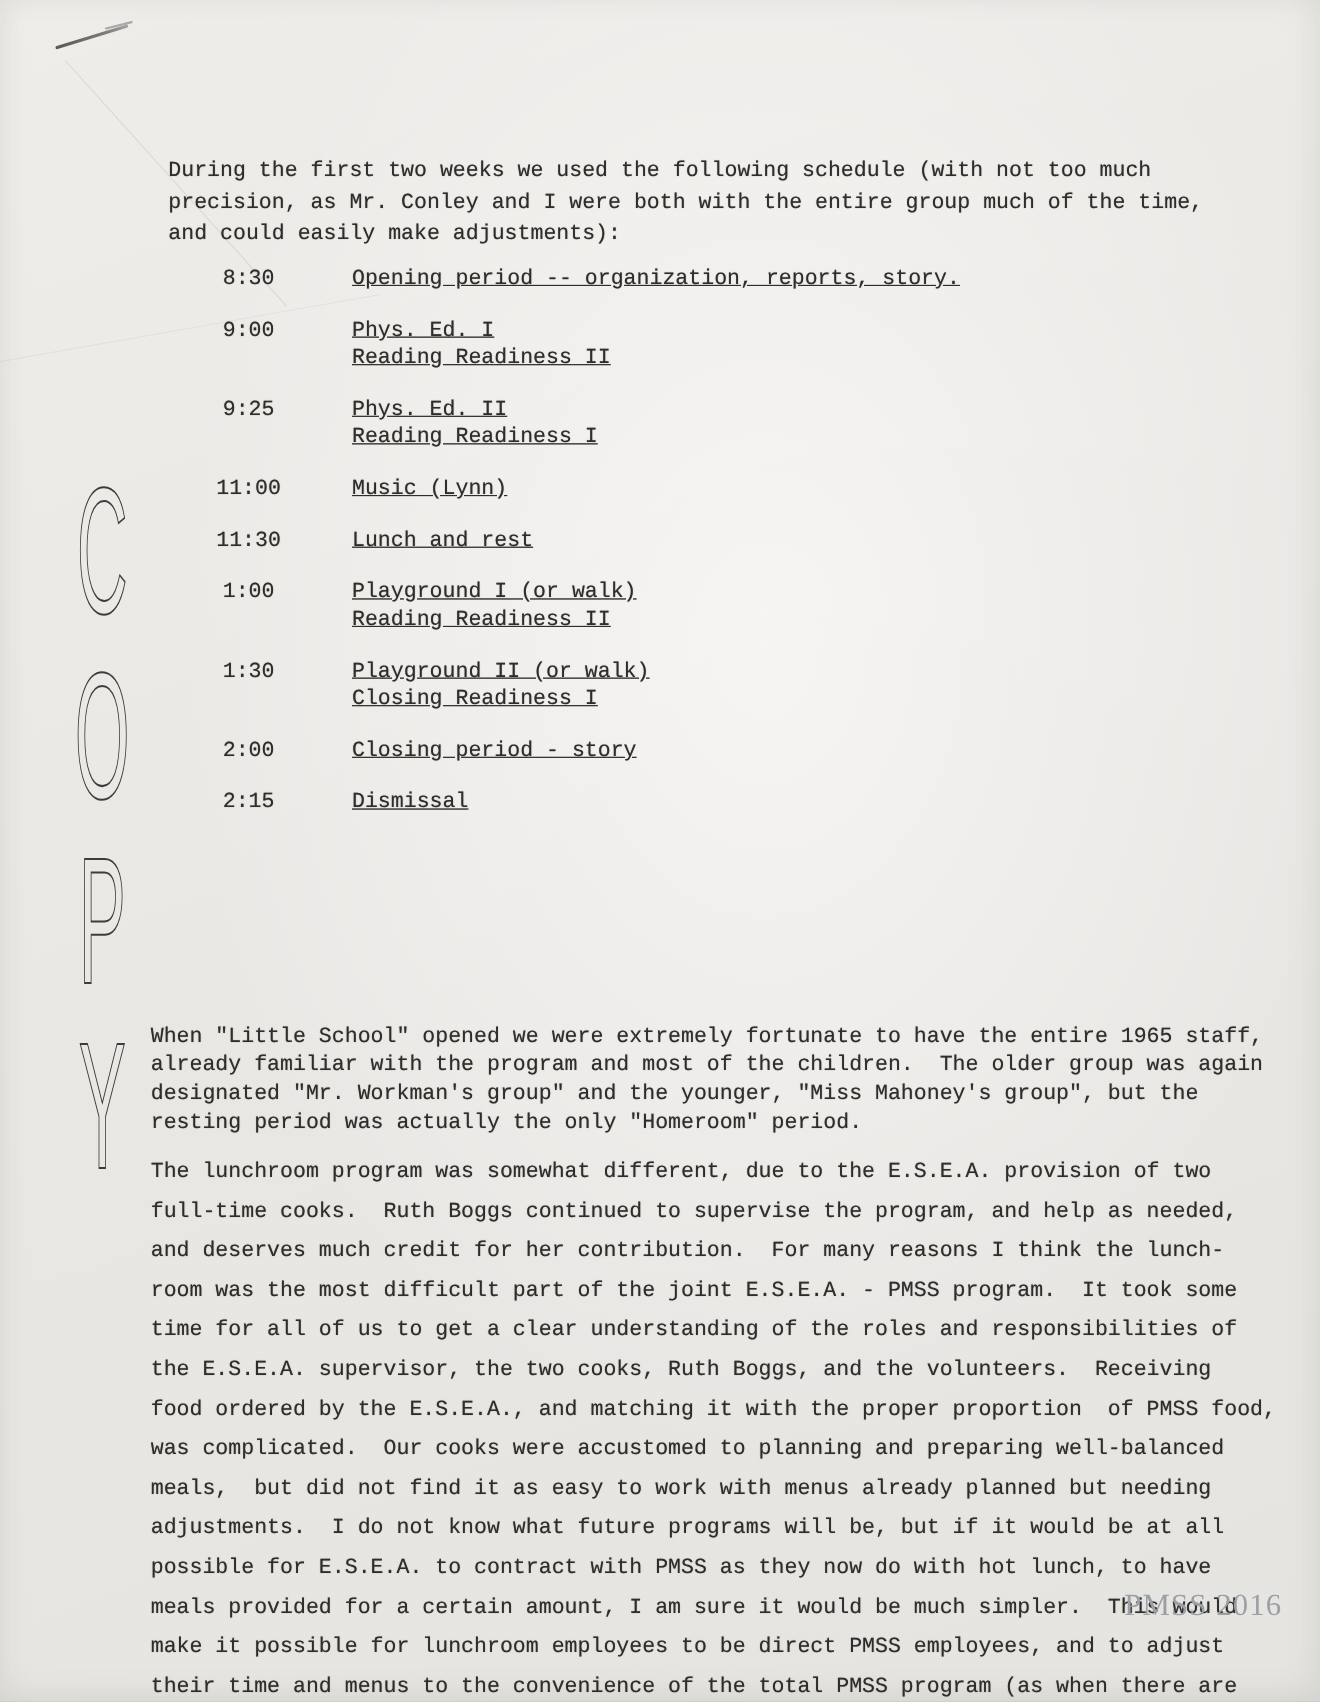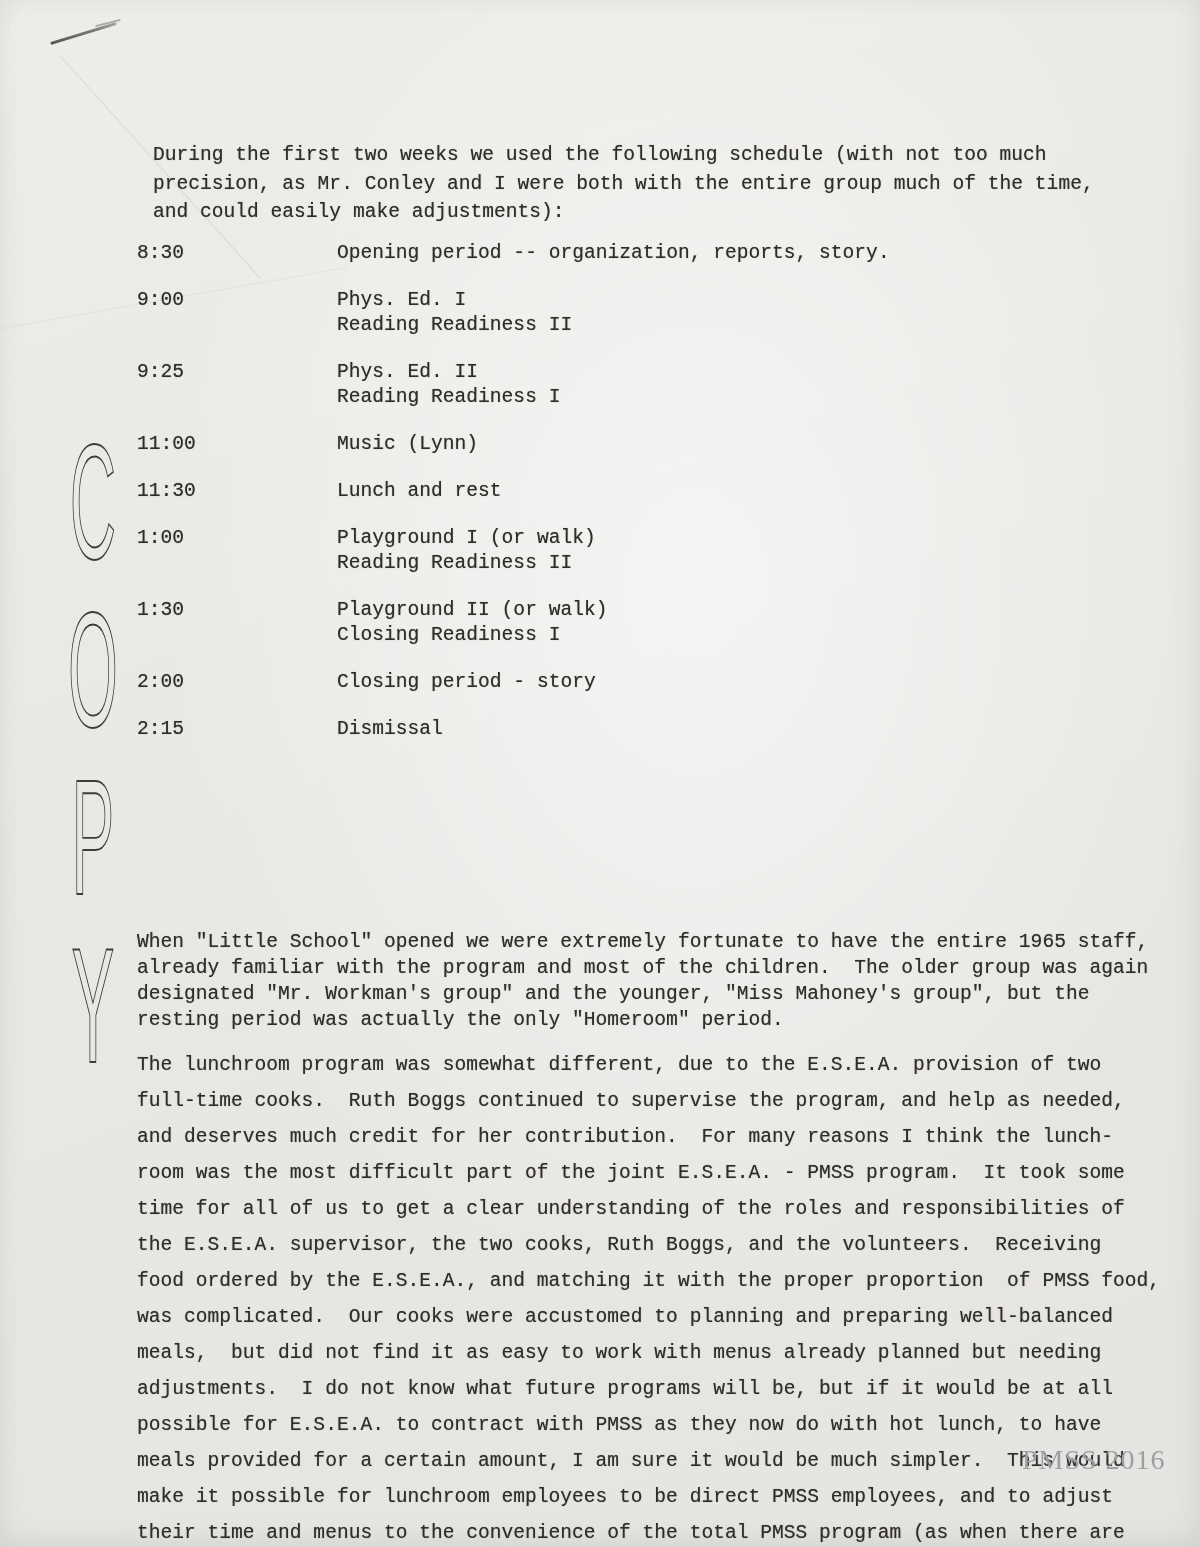--- a/index.html
+++ b/index.html
@@ -28,22 +28,22 @@
 
   .ink{text-shadow:0 0 0.9px rgba(44,43,40,0.55);}
 
   .para{position:absolute;white-space:pre;font-size:19.6px;}
   .p-intro{left:137px;top:141px;line-height:28.5px;margin-left:16px;}
   .p-staff{left:137px;top:929px;line-height:26px;}
   .p-lunch{left:137px;top:1047px;line-height:36px;}
 
   .schedule{position:absolute;left:137px;top:241px;font-size:19.6px;}
   .entry{display:flex;margin-bottom:22px;line-height:25px;}
-  .entry .time{width:178px;text-align:left;white-space:pre;}
-  .entry .act{margin-left:22px;white-space:pre;}
+  .entry .time{width:178px;text-align:center;white-space:pre;}
+  .entry .act{margin-left:5px;white-space:pre;text-decoration:underline;}
 
   .stamp{position:absolute;left:70px;top:438px;}
   .stamp .letter{width:46px;height:124px;margin-bottom:44px;}
   .stamp svg{display:block;}
 
   .watermark{position:absolute;left:1022px;top:1444px;
     font-family:"Liberation Serif","DejaVu Serif",serif;
     font-size:28px;letter-spacing:1px;color:#9aa0a5;}
 </style>
 </head>

